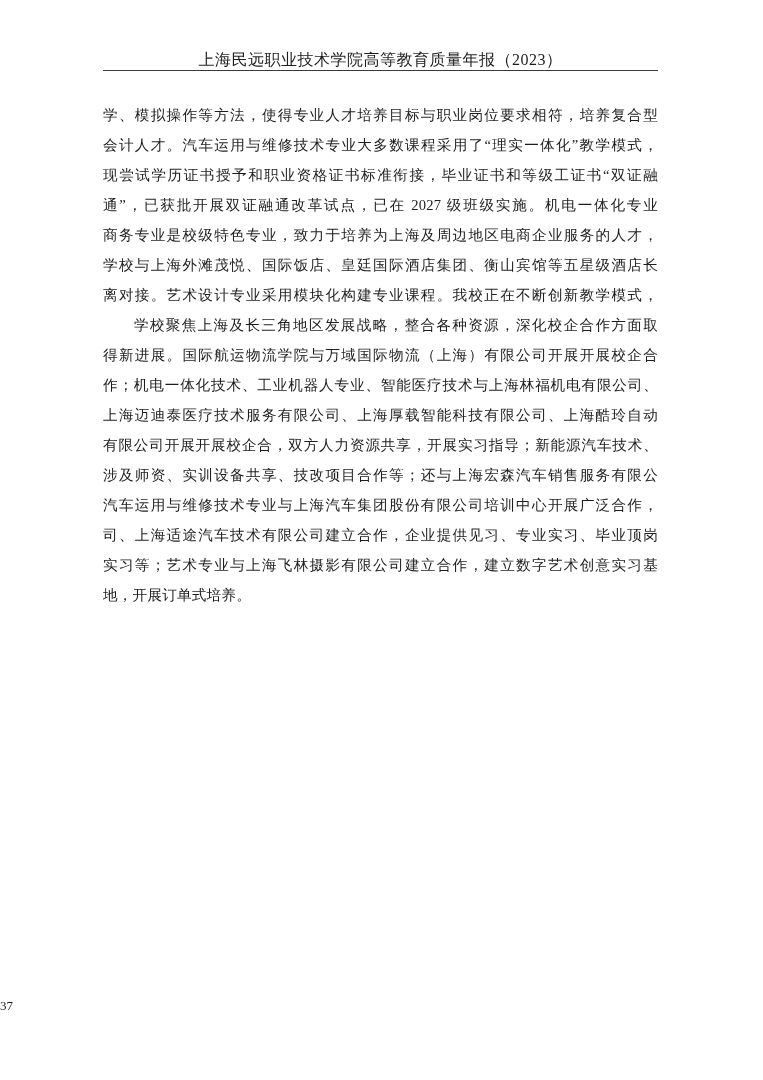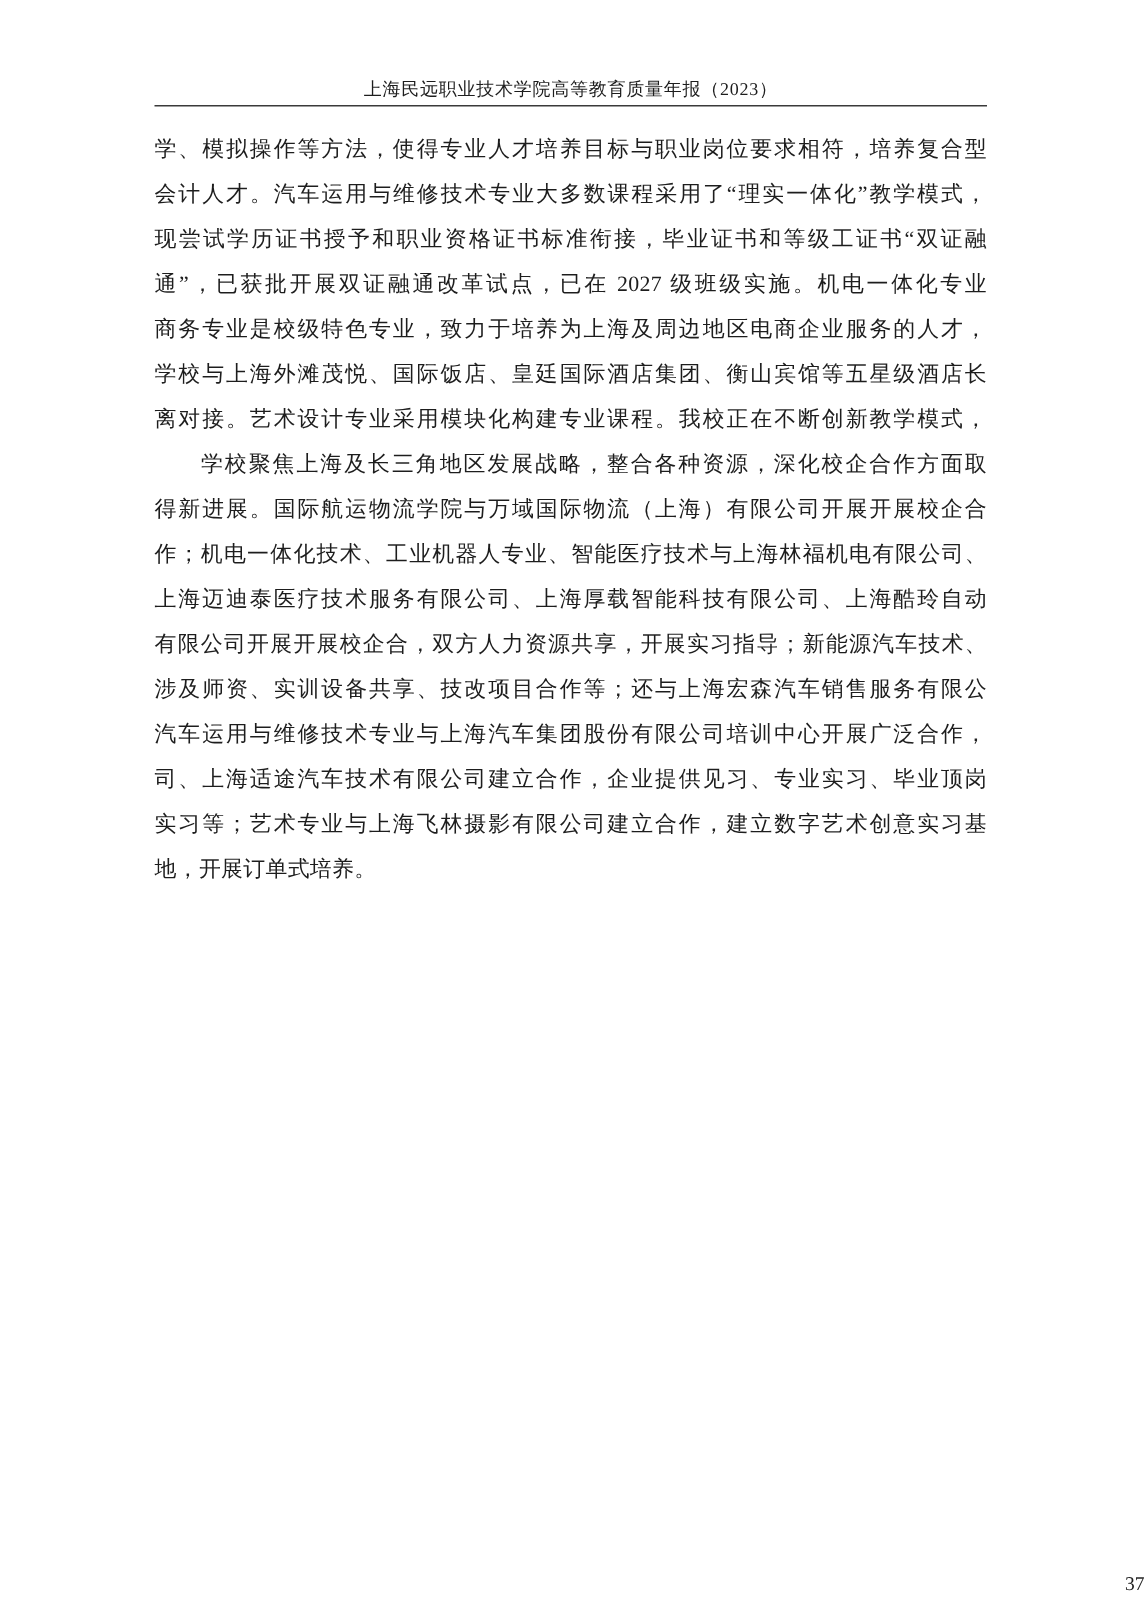--- a/index.html
+++ b/index.html
@@ -13,52 +13,52 @@
     font-family: "Liberation Serif", "DejaVu Serif", serif;
     color: #1d1d1d;
     overflow: hidden;
   }
   .header {
     position: absolute;
     top: 52px;
     left: 103px;
     width: 555px;
     text-align: center;
-    font-size: 12px;
+    font-size: 16px;
     line-height: 15px;
     letter-spacing: 0.5px;
     padding-bottom: 3px;
     border-bottom: 1px solid #3a3a3a;
   }
   .content {
     position: absolute;
-    top: 85px;
+    top: 100px;
     left: 103px;
     width: 555px;
   }
   .line {
     font-size: 14.6px;
     line-height: 30px;
     height: 30px;
     text-align: justify;
     text-align-last: justify;
     letter-spacing: 0.2px;
     white-space: nowrap;
   }
   .line.para-end {
     text-align: left;
     text-align-last: left;
   }
   .line.indent { text-indent: 31px; }
   .footer {
     position: absolute;
-    top: 1048px;
+    top: 998px;
     left: 0;
     width: 763px;
-    text-align: right;
+    text-align: left;
     font-size: 13px;
     line-height: 16px;
   }
 </style>
 </head>
 <body>
 
 <div class="page">
 
   <div class="header">

